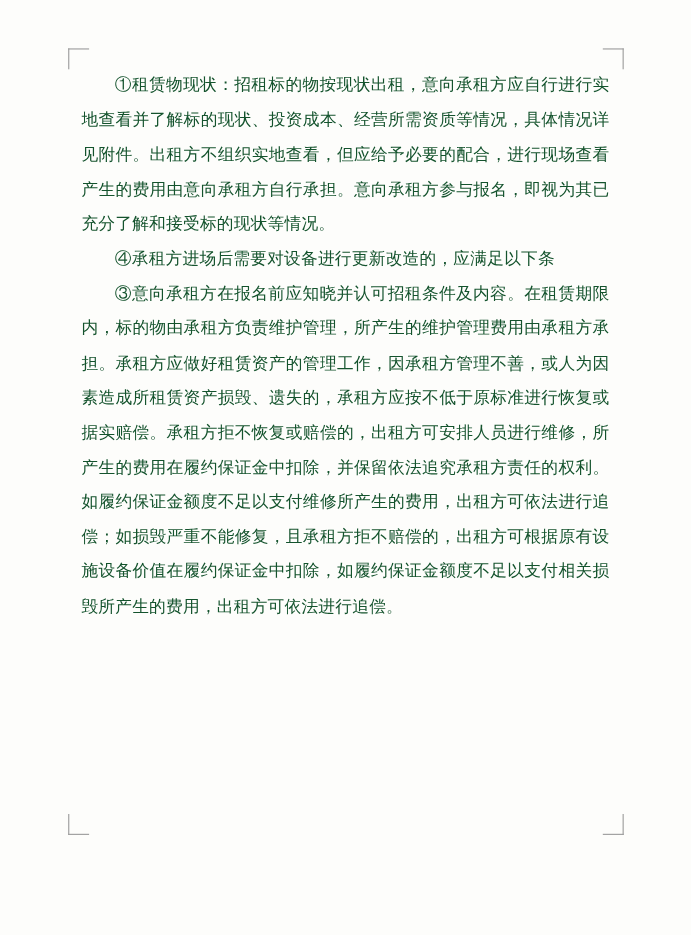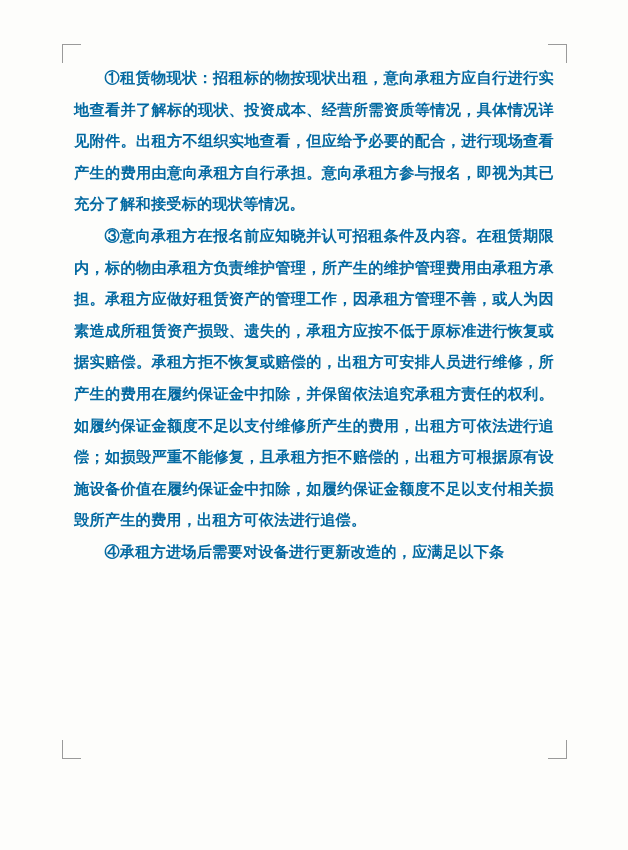--- a/index.html
+++ b/index.html
@@ -30,26 +30,25 @@
   .mark.tl { left: 62px;  top: 44px;  border-left: 1px solid #9a9a9a; border-top: 1px solid #9a9a9a; }
   .mark.tr { left: 548px; top: 44px;  border-right: 1px solid #9a9a9a; border-top: 1px solid #9a9a9a; }
   .mark.bl { left: 62px;  top: 740px; border-left: 1px solid #9a9a9a; border-bottom: 1px solid #9a9a9a; }
   .mark.br { left: 548px; top: 740px; border-right: 1px solid #9a9a9a; border-bottom: 1px solid #9a9a9a; }
 
   .body-text {
     position: absolute;
     left: 74px;
     top: 62px;
     width: 480px;
-    color: #0369a1;
+    color: #14532d;
     font-size: 15.2px;
     line-height: 31.6px;
     text-align: justify;
     text-justify: inter-ideograph;
-    font-weight: bold;
   }
   .para {
     margin: 0;
     text-indent: 2em;
     letter-spacing: 0.2px;
   }
   .para + .para {
     margin-top: 0;
   }
 </style>
@@ -58,17 +57,17 @@
 
 <div class="page">
 
   <div class="mark tl"></div>
   <div class="mark tr"></div>
   <div class="mark bl"></div>
   <div class="mark br"></div>
 
   <div class="body-text">
     <p class="para">①租赁物现状：招租标的物按现状出租，意向承租方应自行进行实地查看并了解标的现状、投资成本、经营所需资质等情况，具体情况详见附件。出租方不组织实地查看，但应给予必要的配合，进行现场查看产生的费用由意向承租方自行承担。意向承租方参与报名，即视为其已充分了解和接受标的现状等情况。</p>
+    <p class="para">④承租方进场后需要对设备进行更新改造的，应满足以下条</p>
     <p class="para">③意向承租方在报名前应知晓并认可招租条件及内容。在租赁期限内，标的物由承租方负责维护管理，所产生的维护管理费用由承租方承担。承租方应做好租赁资产的管理工作，因承租方管理不善，或人为因素造成所租赁资产损毁、遗失的，承租方应按不低于原标准进行恢复或据实赔偿。承租方拒不恢复或赔偿的，出租方可安排人员进行维修，所产生的费用在履约保证金中扣除，并保留依法追究承租方责任的权利。如履约保证金额度不足以支付维修所产生的费用，出租方可依法进行追偿；如损毁严重不能修复，且承租方拒不赔偿的，出租方可根据原有设施设备价值在履约保证金中扣除，如履约保证金额度不足以支付相关损毁所产生的费用，出租方可依法进行追偿。</p>
-    <p class="para">④承租方进场后需要对设备进行更新改造的，应满足以下条</p>
   </div>
 
 </div>
 
 </body></html>

